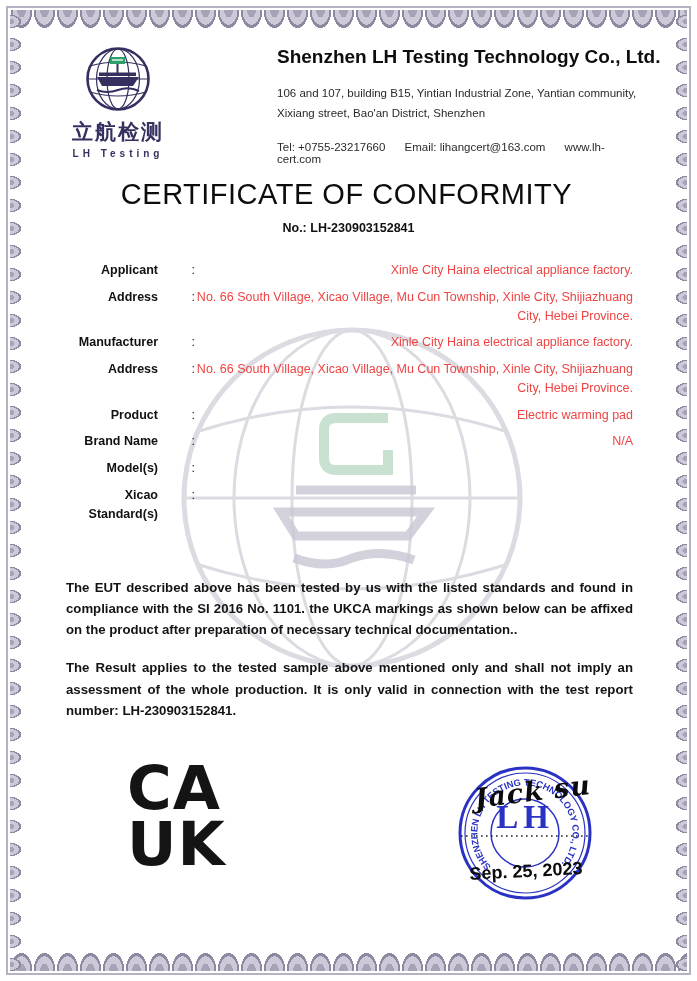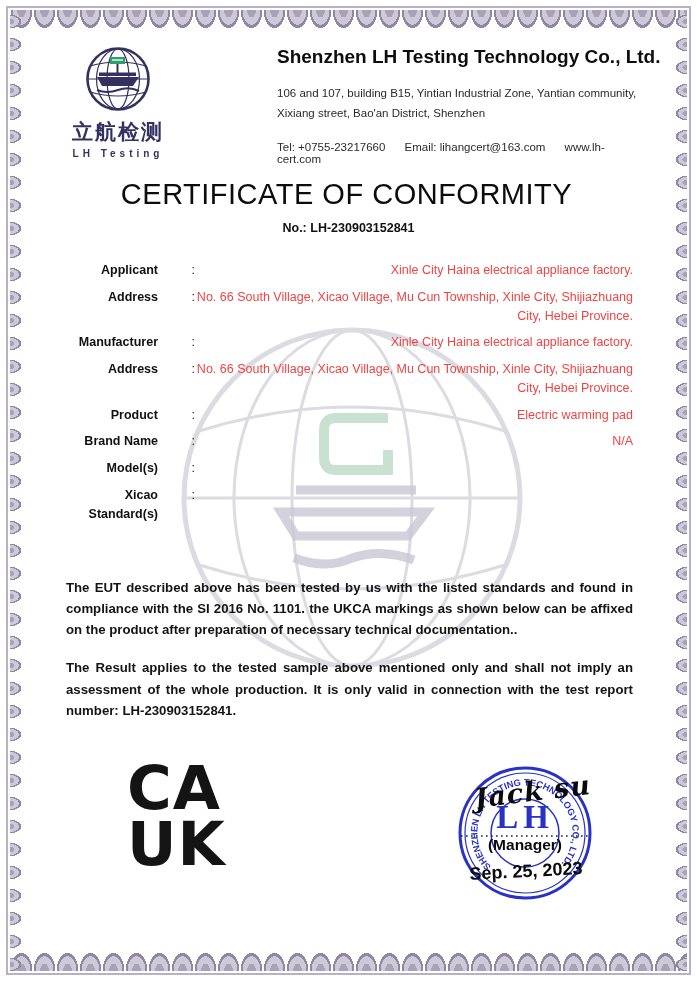--- a/index.html
+++ b/index.html
@@ -185,16 +185,15 @@
     <defs>
       <path id="ringPath" d="M 42.41 109.59 A 47.5 47.5 0 1 1 109.59 109.59" fill="none"></path>
     </defs>
     <text font-family="Liberation Sans, sans-serif" font-size="9.3" font-weight="bold" fill="#2a32c4" letter-spacing="0.8">
       <textPath href="#ringPath" startOffset="0" textLength="220">SHENZHEN LH TESTING TECHNOLOGY CO., LTD.</textPath>
     </text>
     <line x1="12" y1="79" x2="140" y2="79" stroke="#222222" stroke-width="1.6" stroke-dasharray="1.6 3.4"></line>
     <text x="76" y="71" text-anchor="middle" font-family="Liberation Serif, serif" font-size="33" font-weight="bold" fill="#2a32c4" letter-spacing="5">LH</text>
   </svg>
   <div class="sig">Jack su</div>
-  <div class="role">(Manager)</div>
   <div class="date">Sep. 25, 2023</div>
 
 </div>
 
 </body></html>

